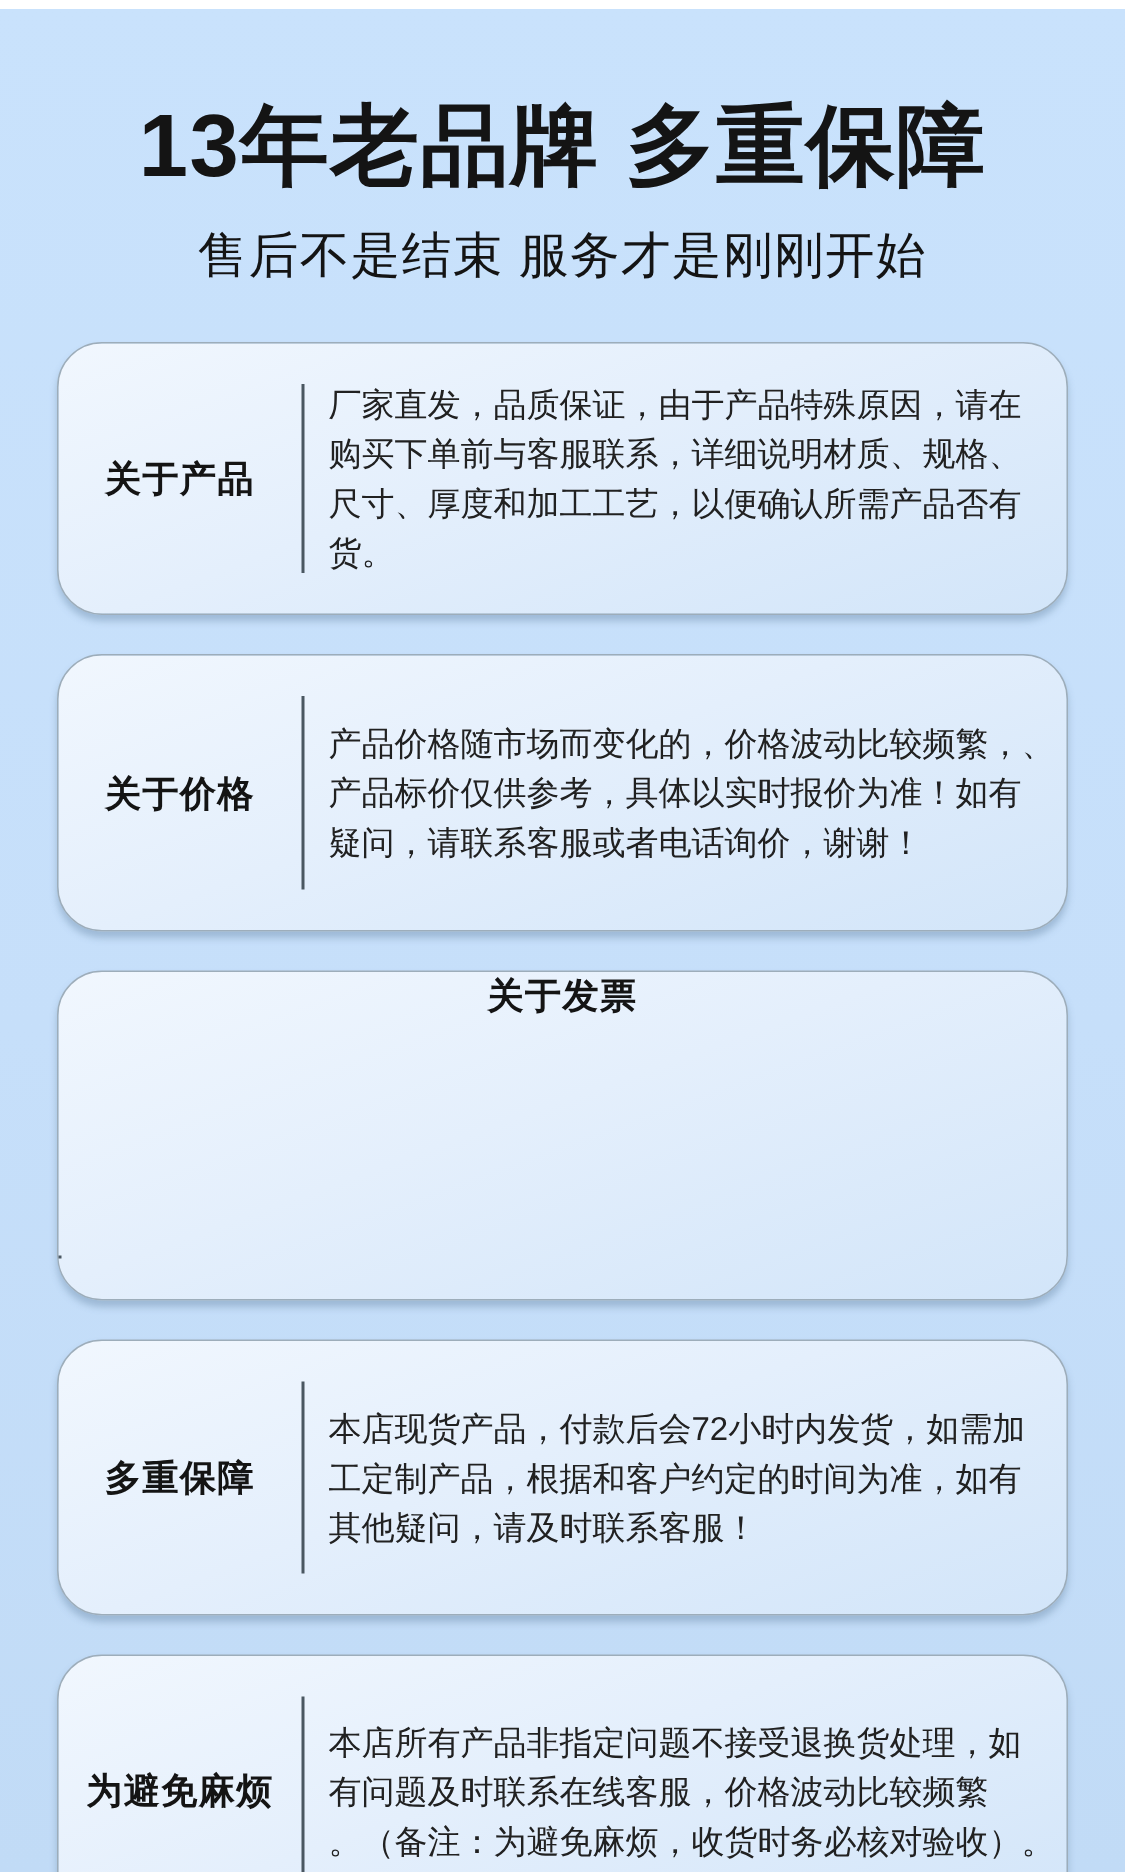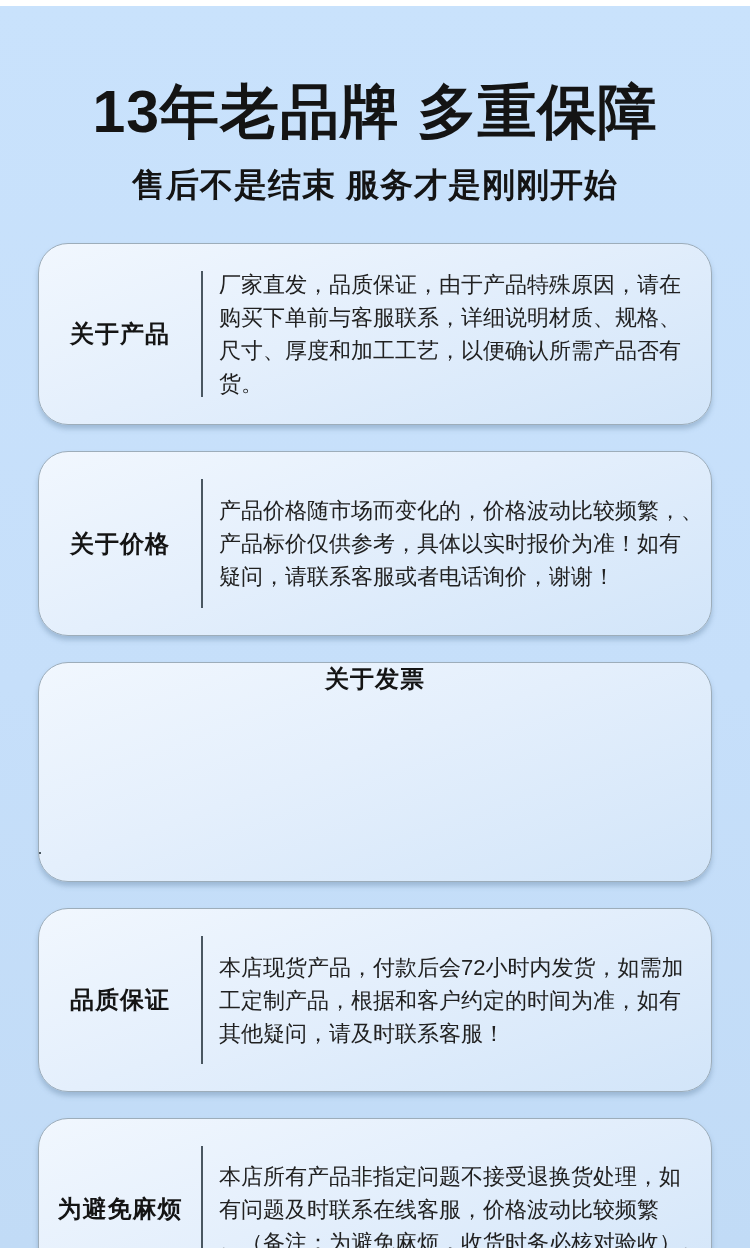--- a/index.html
+++ b/index.html
@@ -15,32 +15,32 @@
     overflow:hidden;
   }
   .top-strip{
     height:6px;background:#ffffff;
   }
   .header{
     text-align:center;
     padding-top:56px;
   }
   .title{
-    margin:16px;
+    margin:1px;
     font-size:59px;
     line-height:1.16;
     font-weight:bold;
     color:#141414;
     letter-spacing:1px;
   }
   .subtitle{
     margin-top:18px;
     font-size:33px;
     line-height:1.3;
-    font-weight:bold;
+    font-weight:normal;
     color:#141414;
     letter-spacing:1px;
   }
   .cards{
     width:674px;
     margin:36px auto 0 auto;
     display:flex;
     flex-direction:column;
     gap:26px;
   }
@@ -114,21 +114,21 @@
 产品标价仅供参考，具体以实时报价为准！如有
 疑问，请联系客服或者电话询价，谢谢！</div>
     </div>
 
     <div class="card">
       <div class="card-label">关于发票</div>
       <div class="card-divider"></div>
     </div>
 
     <div class="card">
-      <div class="card-label">品质保证</div>
+      <div class="card-label">多重保障</div>
       <div class="card-divider"></div>
       <div class="card-text">本店现货产品，付款后会72小时内发货，如需加
 工定制产品，根据和客户约定的时间为准，如有
 其他疑问，请及时联系客服！</div>
     </div>
 
     <div class="card">
       <div class="card-label">为避免麻烦</div>
       <div class="card-divider"></div>
       <div class="card-text">本店所有产品非指定问题不接受退换货处理，如

